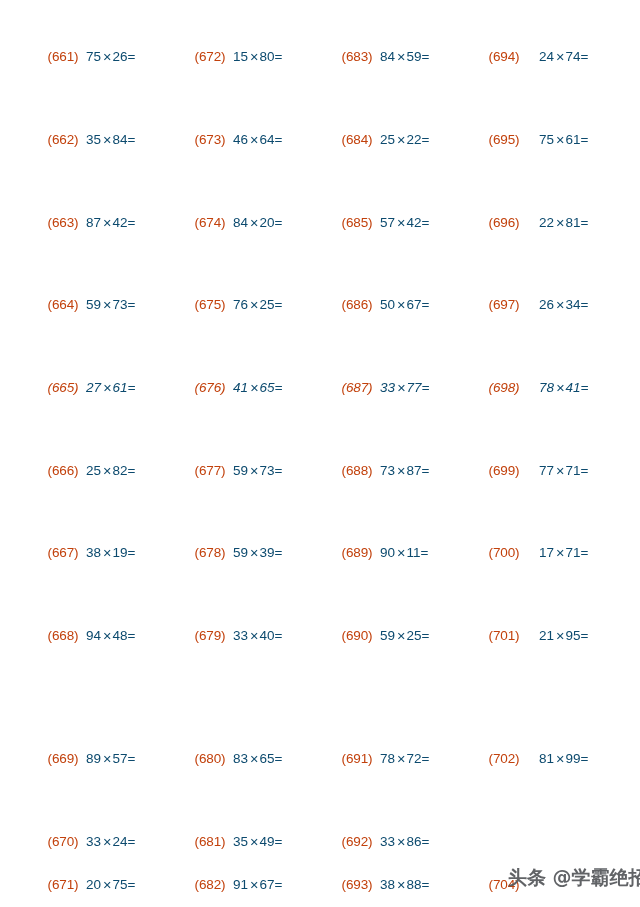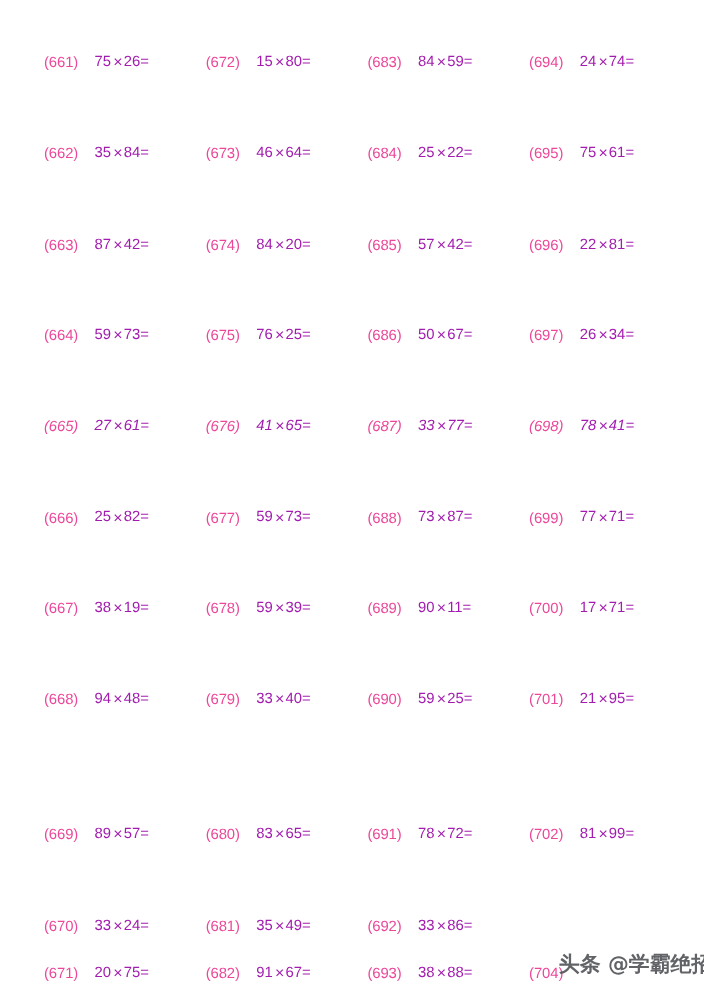--- a/index.html
+++ b/index.html
@@ -39,33 +39,34 @@
     width: 146px;
     height: 24px;
     flex: 0 0 146px;
     display: flex;
     align-items: center;
     white-space: nowrap;
   }
   .cell.col0 { margin-left: 40px; }
   .cell.col1 { margin-left: 1px; }
   .cell.col2 { margin-left: 1px; }
-  .cell.col3 { margin-left: 1px; }
+  .cell.col3 { margin-left: 1px; gap: 12px; }
   .idx {
     display: inline-block;
     width: 46px;
     flex: 0 0 46px;
     font-size: 13.5px;
-    color: #ec4899;
+    color: #c2410c;
     letter-spacing: -0.1px;
+    text-align: center;
   }
   .expr {
     display: inline-block;
     font-size: 13.5px;
-    color: #a21caf;
+    color: #0c4a6e;
     letter-spacing: 0px;
   }
   .expr .num {
     font-size: 13.5px;
   }
   .expr .times {
     font-size: 14.5px;
     padding: 0 1px 0 2px;
     position: relative;
     top: 0.5px;

